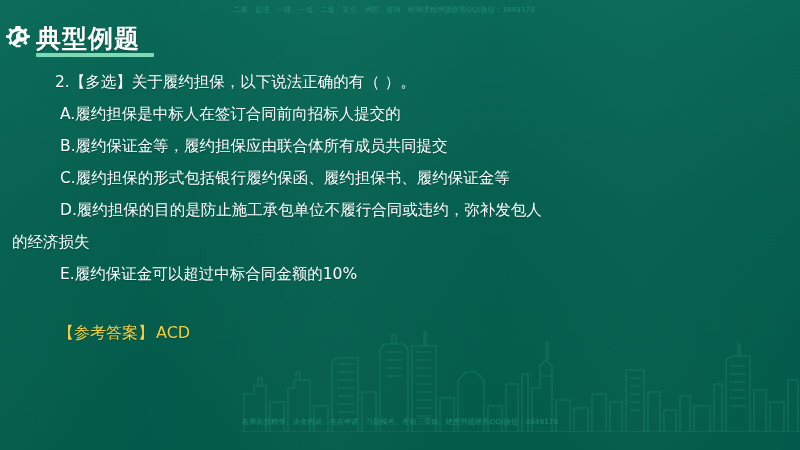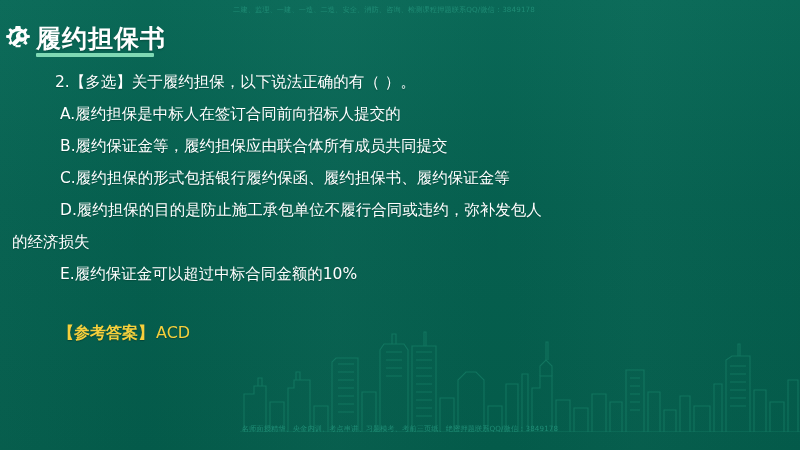--- a/index.html
+++ b/index.html
@@ -62,21 +62,21 @@
     font-size: 7.2px;
     letter-spacing: 0.1px;
     color: #1f8c75;
     white-space: nowrap;
     font-family: "DejaVu Sans", "Liberation Sans", sans-serif;
   }
 
   
   .bottom-banner {
     position: absolute;
-    bottom: 12px;
+    bottom: 19px;
     left: 0;
     width: 800px;
     height: 18px;
     display: flex;
     align-items: center;
     justify-content: center;
   }
   .bottom-banner-text {
     font-size: 7.2px;
     letter-spacing: 0.1px;
@@ -152,21 +152,21 @@
 
   .answer {
     margin-top: 28px;
     padding-left: 58px;
     color: #f5cf3c;
     font-size: 16px;
     line-height: 30px;
     white-space: nowrap;
     text-shadow: 0 1px 1px rgba(0,0,0,0.25);
   }
-  .answer-label { font-weight: bold; }
+  .answer-label { font-weight: normal; }
   .answer-value { margin-left: 2px; }
 </style>
 </head>
 <body>
 
 <div class="slide">
 
   <div class="bg-bands"></div>
 
   <svg class="skyline" viewBox="0 0 560 110" preserveAspectRatio="none">
@@ -220,21 +220,21 @@
   </div>
 
   <div class="header">
     <svg class="header-icon" viewBox="0 0 40 40">
       <path fill="#ffffff" d="M20 2.5 l3.2 0 .7 3.9 a14.6 14.6 0 0 1 3.4 1.4 l3.2-2.3 2.3 2.3 -2.3 3.2 a14.6 14.6 0 0 1 1.4 3.4 l3.9 .7 0 3.2 -3.9 .7 a14.6 14.6 0 0 1 -1.4 3.4 l2.3 3.2 -2.3 2.3 -3.2-2.3 a14.6 14.6 0 0 1 -3.4 1.4 l-.7 3.9 -3.2 0 -3.2 0 -.7-3.9 a14.6 14.6 0 0 1 -3.4-1.4 l-3.2 2.3 -2.3-2.3 2.3-3.2 a14.6 14.6 0 0 1 -1.4-3.4 l-3.9-.7 0-3.2 3.9-.7 a14.6 14.6 0 0 1 1.4-3.4 l-2.3-3.2 2.3-2.3 3.2 2.3 a14.6 14.6 0 0 1 3.4-1.4 l.7-3.9 z"></path>
       <circle cx="20" cy="19" r="9.2" fill="#0a6a58"></circle>
       <path fill="#ffffff" d="M26.5 10.2 a6.6 6.6 0 0 0 -8.6 8.8 l-5.4 5.4 a1.9 1.9 0 0 0 0 2.7 l1.4 1.4 a1.9 1.9 0 0 0 2.7 0 l5.4-5.4 a6.6 6.6 0 0 0 8.8-8.6 l-3.6 3.6 -3.7-.6 -.6-3.7 z"></path>
       <circle cx="20" cy="19" r="9.2" fill="none" stroke="none"></circle>
     </svg>
     <div class="header-title-wrap">
-      <div class="header-title">履约担保书</div>
+      <div class="header-title">典型例题</div>
       <div class="header-underline"></div>
     </div>
   </div>
 
   <div class="content">
 
     <div class="q-line q-stem">2.【多选】关于履约担保，以下说法正确的有（ ）。</div>
 
     <div class="q-line q-option">A.履约担保是中标人在签订合同前向招标人提交的</div>
 

